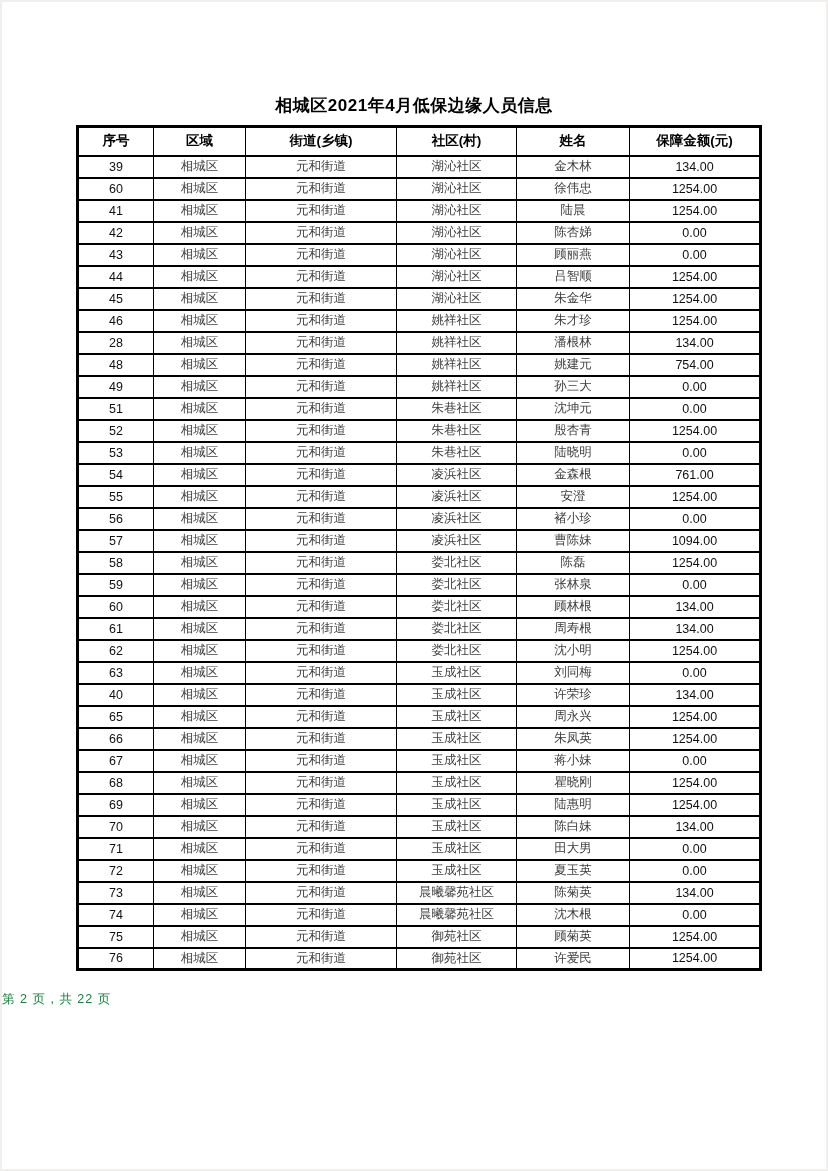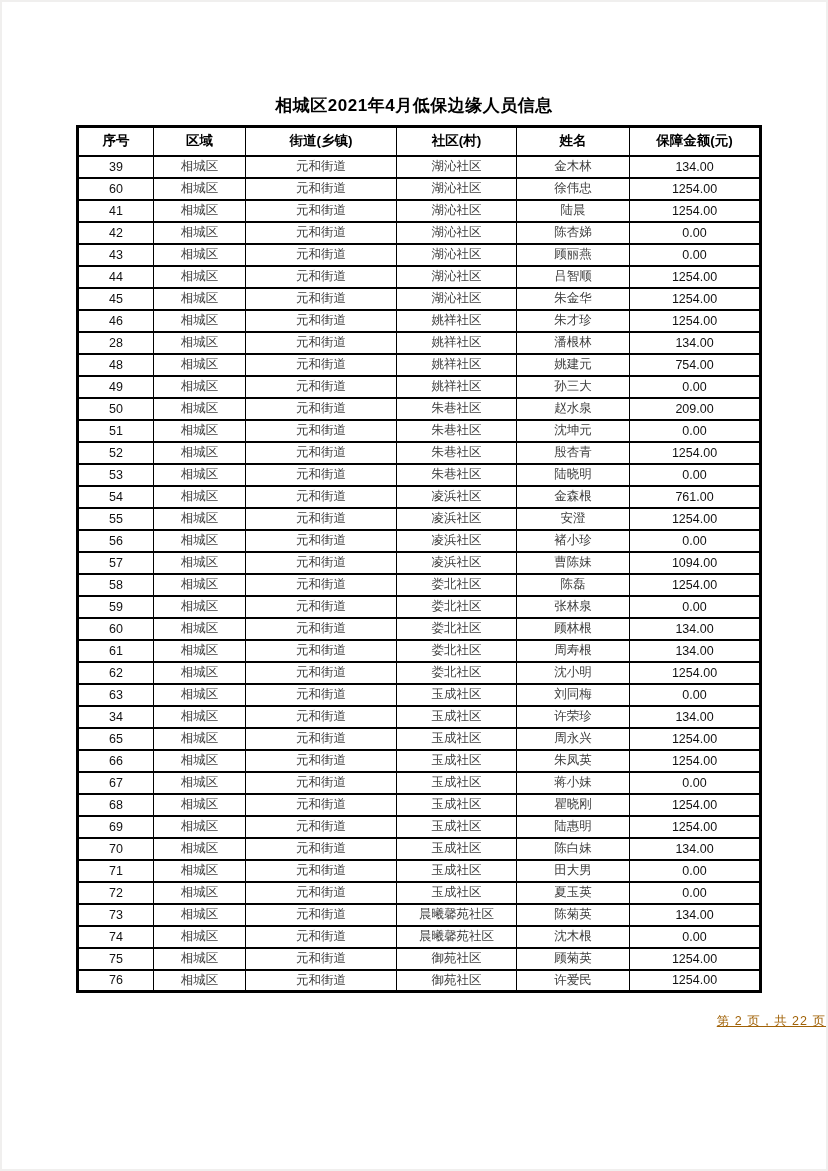--- a/index.html
+++ b/index.html
@@ -63,25 +63,24 @@
   }
   td.zh {
     color: #3d3d3d;
   }
   td.num {
     color: #111111;
     font-size: 12.5px;
   }
   .footer {
     margin-top: 20px;
-    text-align: right;
+    text-align: left;
     font-size: 12.5px;
-    color: #a16207;
+    color: #15803d;
     letter-spacing: 1px;
-    text-decoration: underline;
   }
 </style>
 </head>
 <body>
 
 <div class="page">
   <h1 class="title">相城区2021年4月低保边缘人员信息</h1>
 
   <table class="benefits">
     <colgroup>
@@ -185,28 +184,20 @@
         </tr>
         <tr>
           <td class="num">49</td>
           <td class="zh">相城区</td>
           <td class="zh">元和街道</td>
           <td class="zh">姚祥社区</td>
           <td class="zh">孙三大</td>
           <td class="num">0.00</td>
         </tr>
         <tr>
-          <td class="num">50</td>
-          <td class="zh">相城区</td>
-          <td class="zh">元和街道</td>
-          <td class="zh">朱巷社区</td>
-          <td class="zh">赵水泉</td>
-          <td class="num">209.00</td>
-        </tr>
-        <tr>
           <td class="num">51</td>
           <td class="zh">相城区</td>
           <td class="zh">元和街道</td>
           <td class="zh">朱巷社区</td>
           <td class="zh">沈坤元</td>
           <td class="num">0.00</td>
         </tr>
         <tr>
           <td class="num">52</td>
           <td class="zh">相城区</td>
@@ -297,21 +288,21 @@
         </tr>
         <tr>
           <td class="num">63</td>
           <td class="zh">相城区</td>
           <td class="zh">元和街道</td>
           <td class="zh">玉成社区</td>
           <td class="zh">刘同梅</td>
           <td class="num">0.00</td>
         </tr>
         <tr>
-          <td class="num">34</td>
+          <td class="num">40</td>
           <td class="zh">相城区</td>
           <td class="zh">元和街道</td>
           <td class="zh">玉成社区</td>
           <td class="zh">许荣珍</td>
           <td class="num">134.00</td>
         </tr>
         <tr>
           <td class="num">65</td>
           <td class="zh">相城区</td>
           <td class="zh">元和街道</td>

